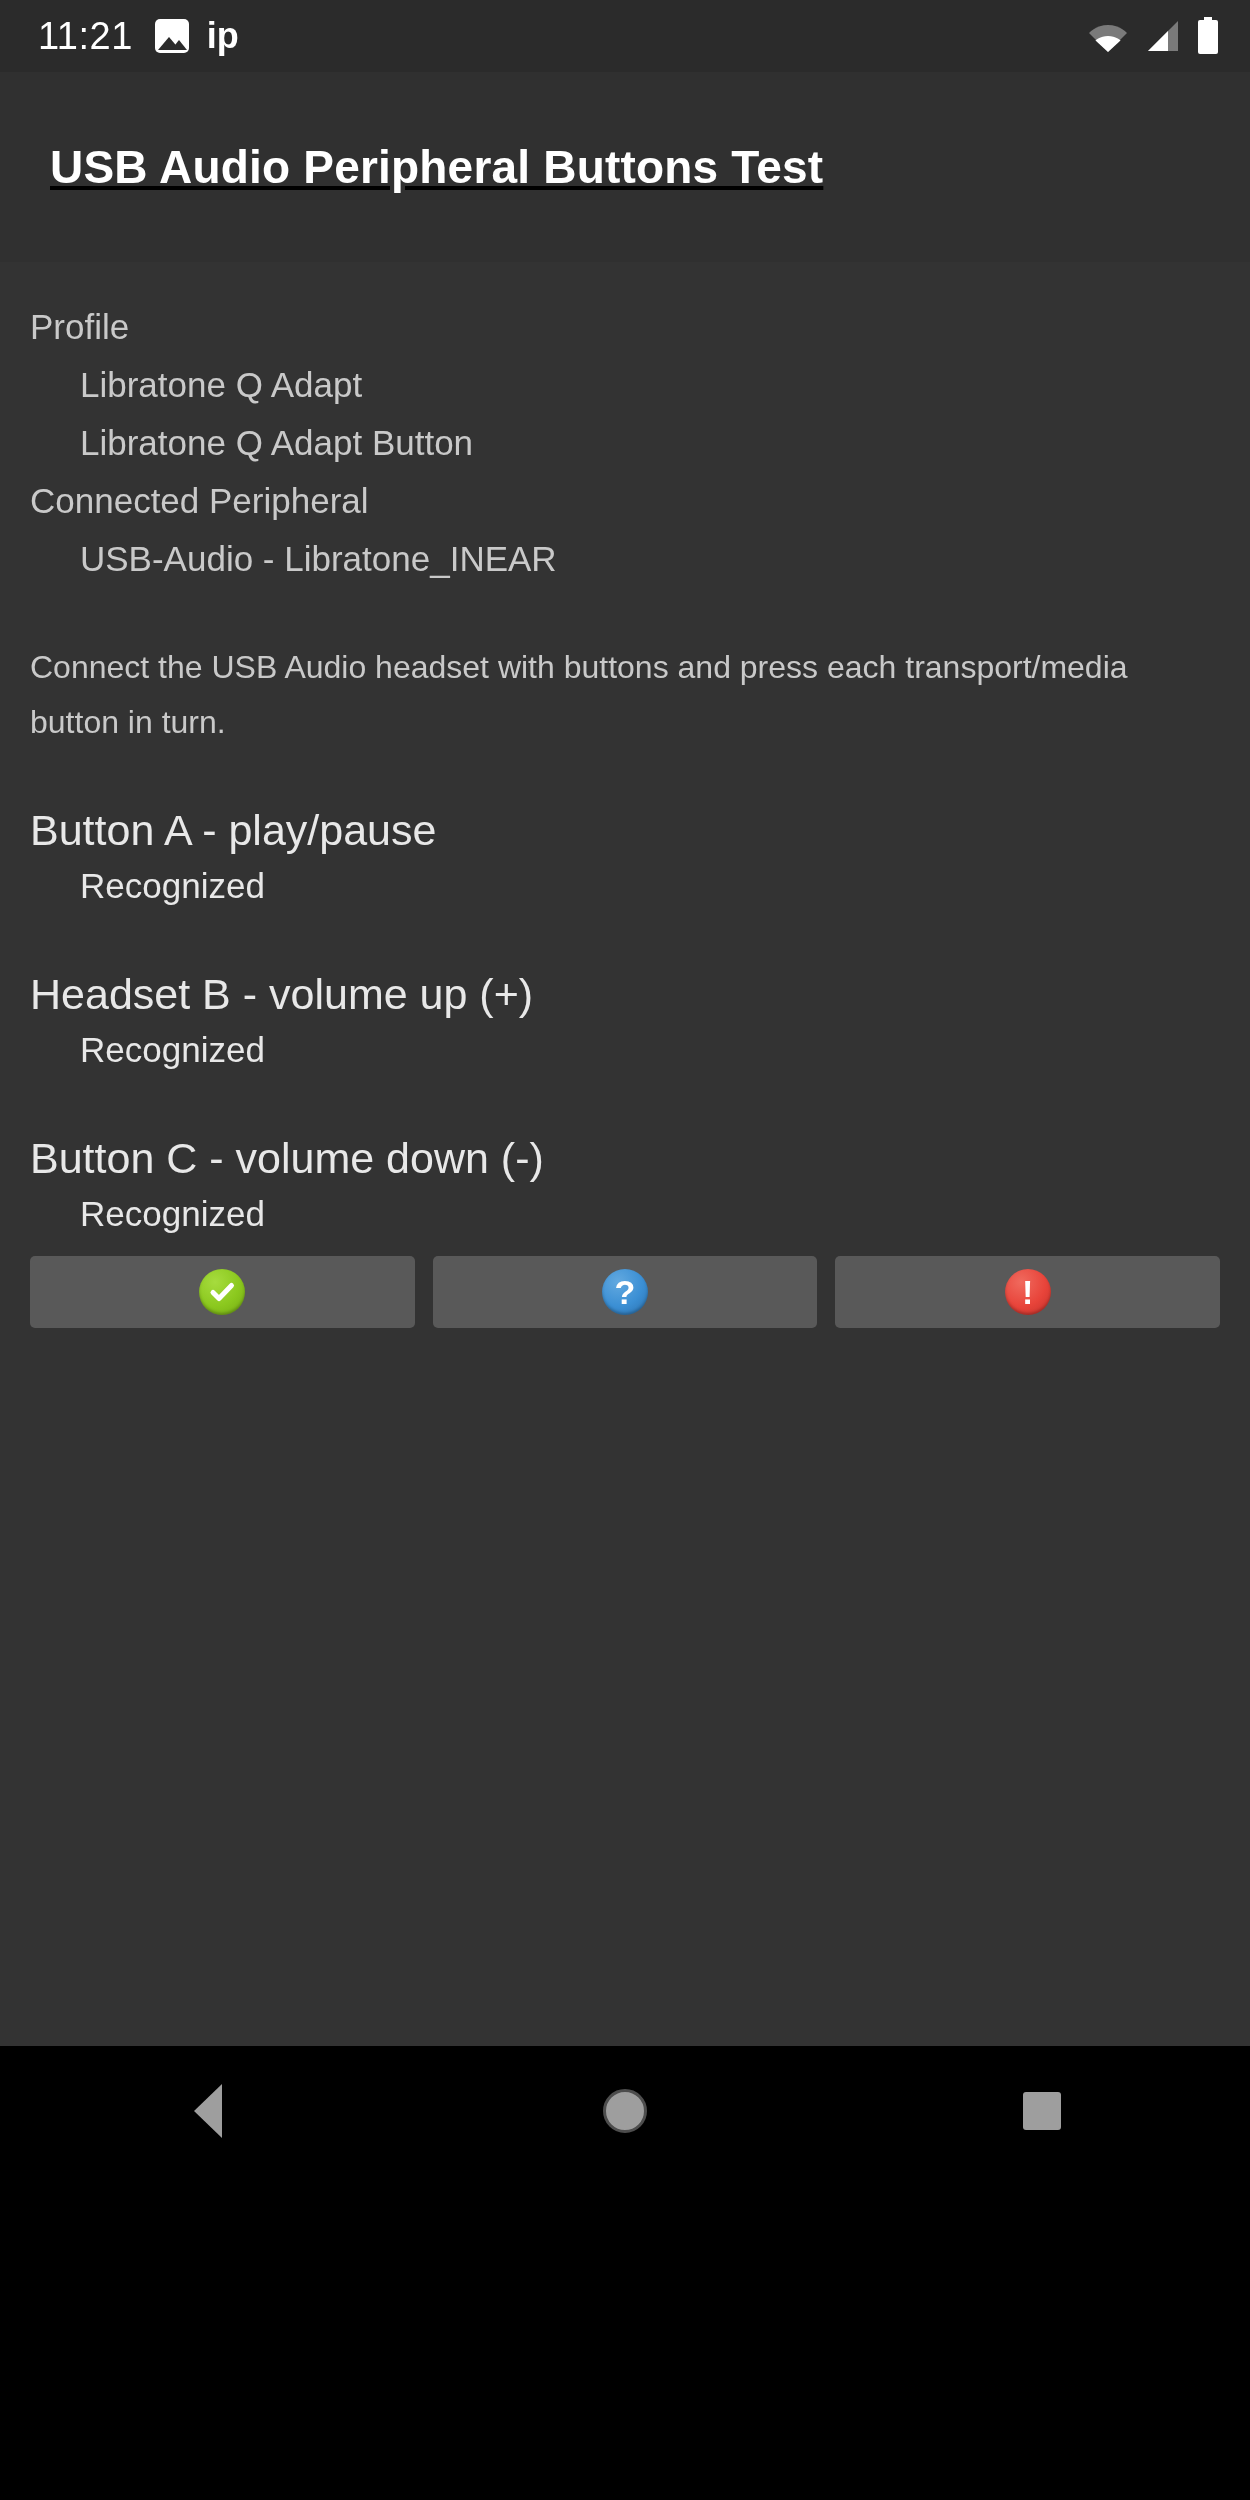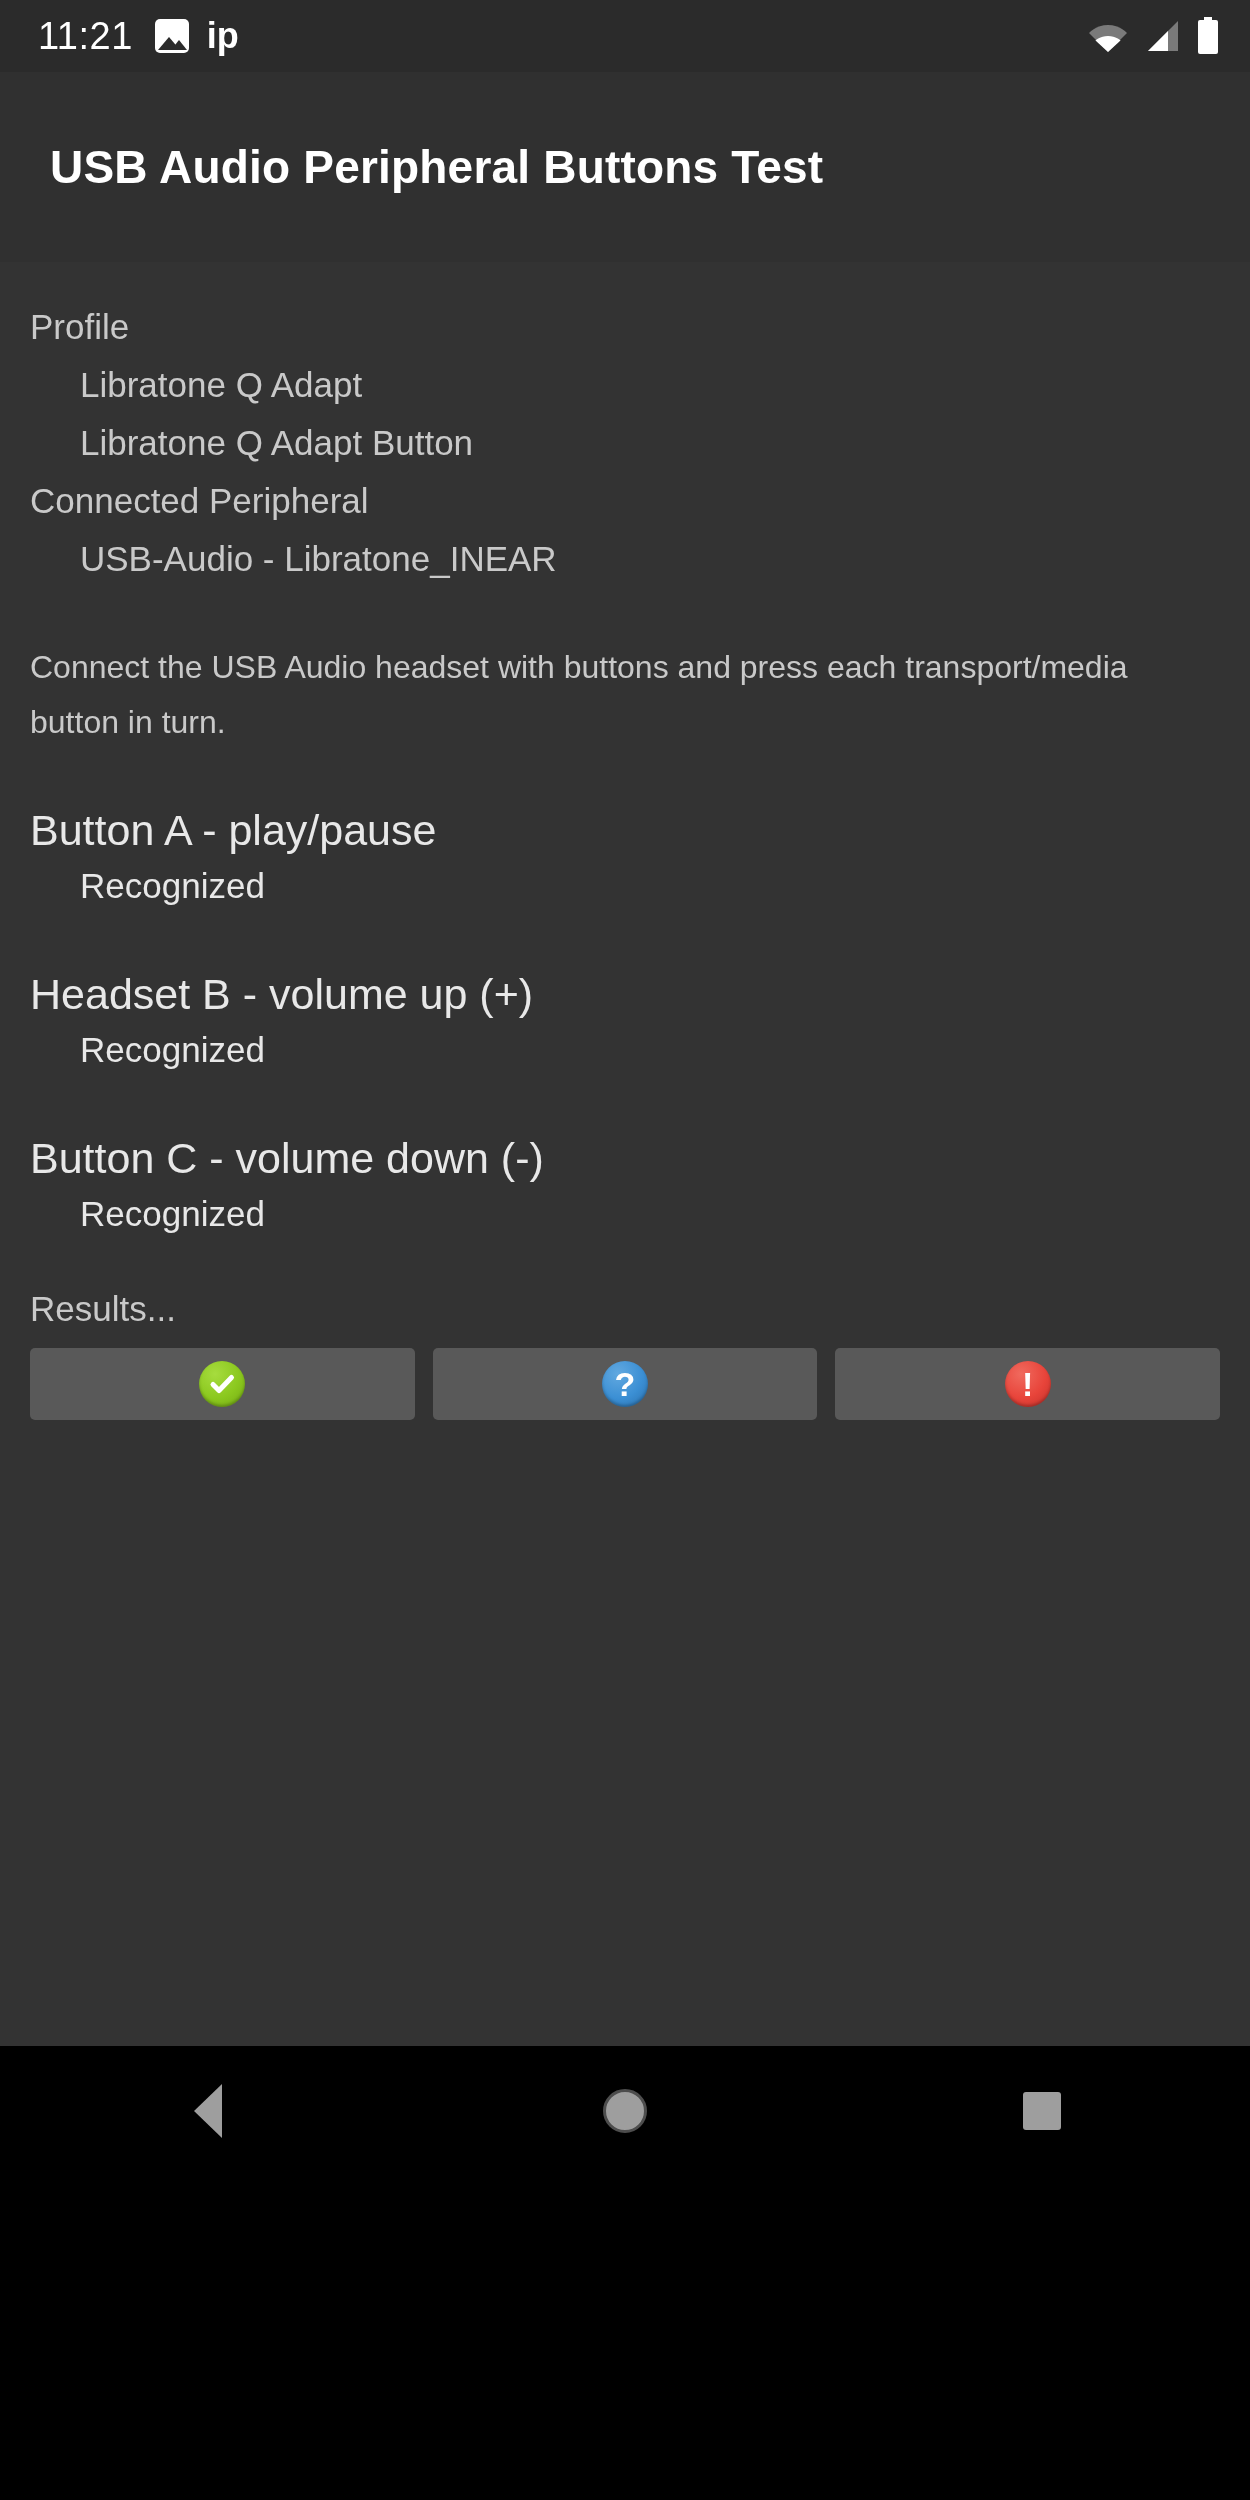--- a/index.html
+++ b/index.html
@@ -91,20 +91,21 @@
   .icon-battery { width: 24px; height: 38px; display: block; }
 
   
   .title-bar {
     height: 190px;
     background: #303030;
     display: flex;
     align-items: center;
     padding: 0 50px;
     flex: 0 0 auto;
+    text-decoration: underline;
   }
   .title-text {
     color: #ffffff;
     font-size: 46px;
     font-weight: bold;
     letter-spacing: 0.2px;
   }
 
   
   .content {
@@ -291,21 +292,20 @@
     <div class="btn-block">
       <div class="btn-title">Headset B - volume up (+)</div>
       <div class="btn-status">Recognized</div>
     </div>
 
     <div class="btn-block">
       <div class="btn-title">Button C - volume down (-)</div>
       <div class="btn-status">Recognized</div>
     </div>
 
-    <div class="results-label">Results...</div>
 
     <div class="result-row">
       <button class="result-btn">
         <span class="badge pass">
           <svg width="30" height="30" viewBox="0 0 30 30">
             <path d="M6 15.5 L12 21.5 L24.5 8.5" stroke="#ffffff" stroke-width="5" stroke-linecap="round" stroke-linejoin="round" fill="none"></path>
           </svg>
         </span>
       </button>
       <button class="result-btn">

